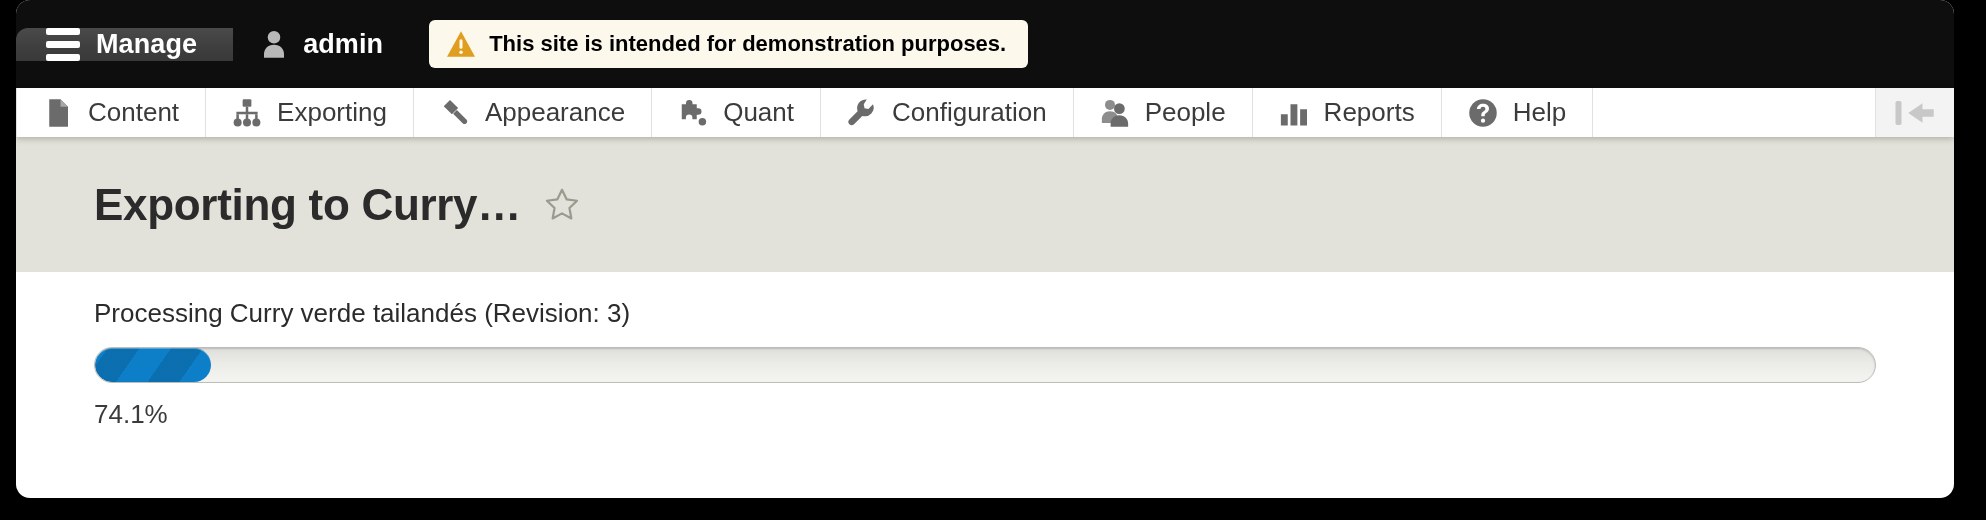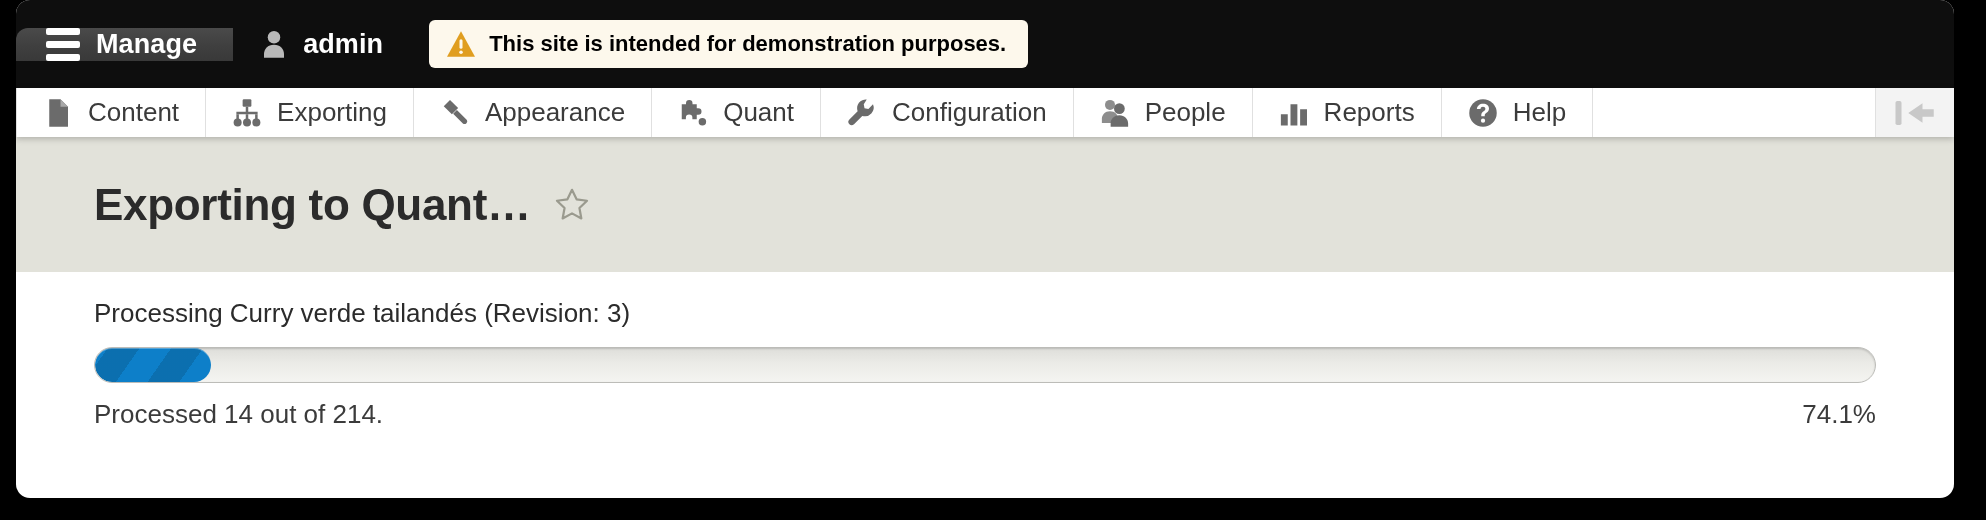--- a/index.html
+++ b/index.html
@@ -284,35 +284,34 @@
 
       <div class="menu-collapse">
         <svg viewBox="0 0 28 20">
           <rect x="1" y="2" width="4" height="16" rx="1.2" fill="#c8c8c8"></rect>
           <path fill="#c8c8c8" d="M19 3.5L9.5 10l9.5 6.5v-4h7.5v-5H19z"></path>
         </svg>
       </div>
     </div>
 
     <div class="page-head">
-      <h1 class="page-title">Exporting to Quant…</h1>
+      <h1 class="page-title">Exporting to Curry…</h1>
       <svg class="fav-star" viewBox="0 0 24 24">
         <path fill="none" stroke="#9a9a8e" stroke-width="1.4" stroke-linejoin="round" d="M12 2.4l2.9 6 6.6.9-4.8 4.6 1.2 6.6-5.9-3.2-5.9 3.2 1.2-6.6L2.5 9.3l6.6-.9z"></path>
       </svg>
     </div>
 
     <div class="content">
 
       <div class="progress-label">Processing Curry verde tailandés (Revision: 3)</div>
 
       <div class="progress-track">
         <div class="progress-fill" id="progress-fill" style="width: 6.5%;"></div>
       </div>
 
       <div class="progress-status">
-        <span class="progress-message">Processed 14 out of 214.</span>
         <span class="progress-percent">74.1%</span>
       </div>
 
     </div>
 
   </div>
 </div>
 
 </body></html>

